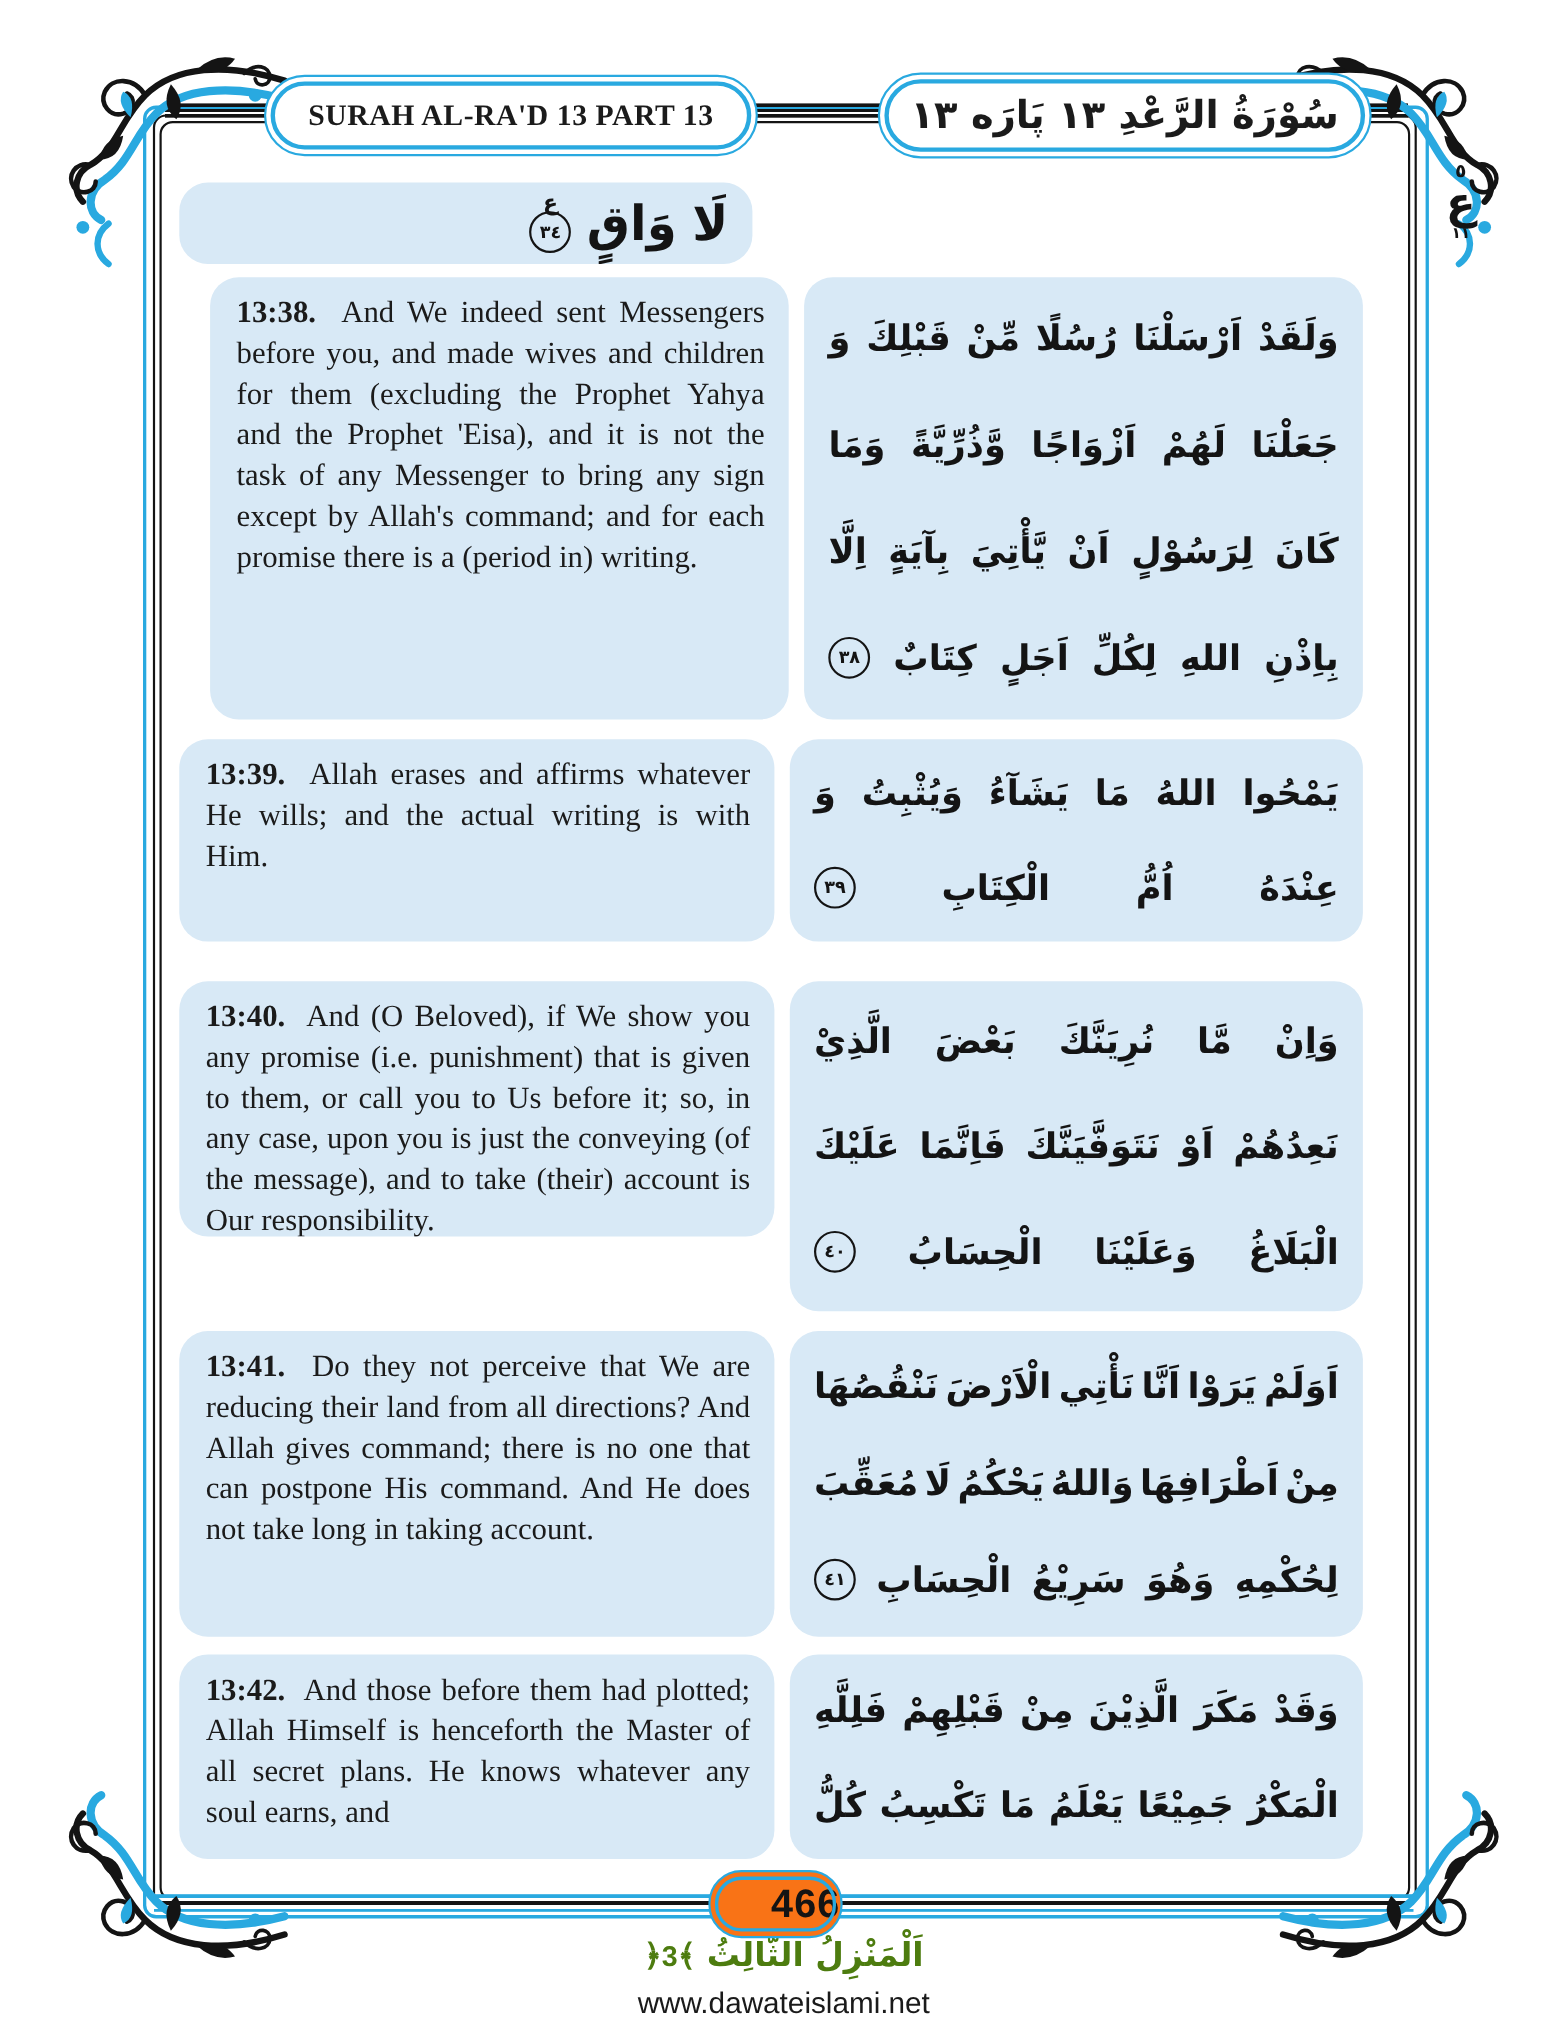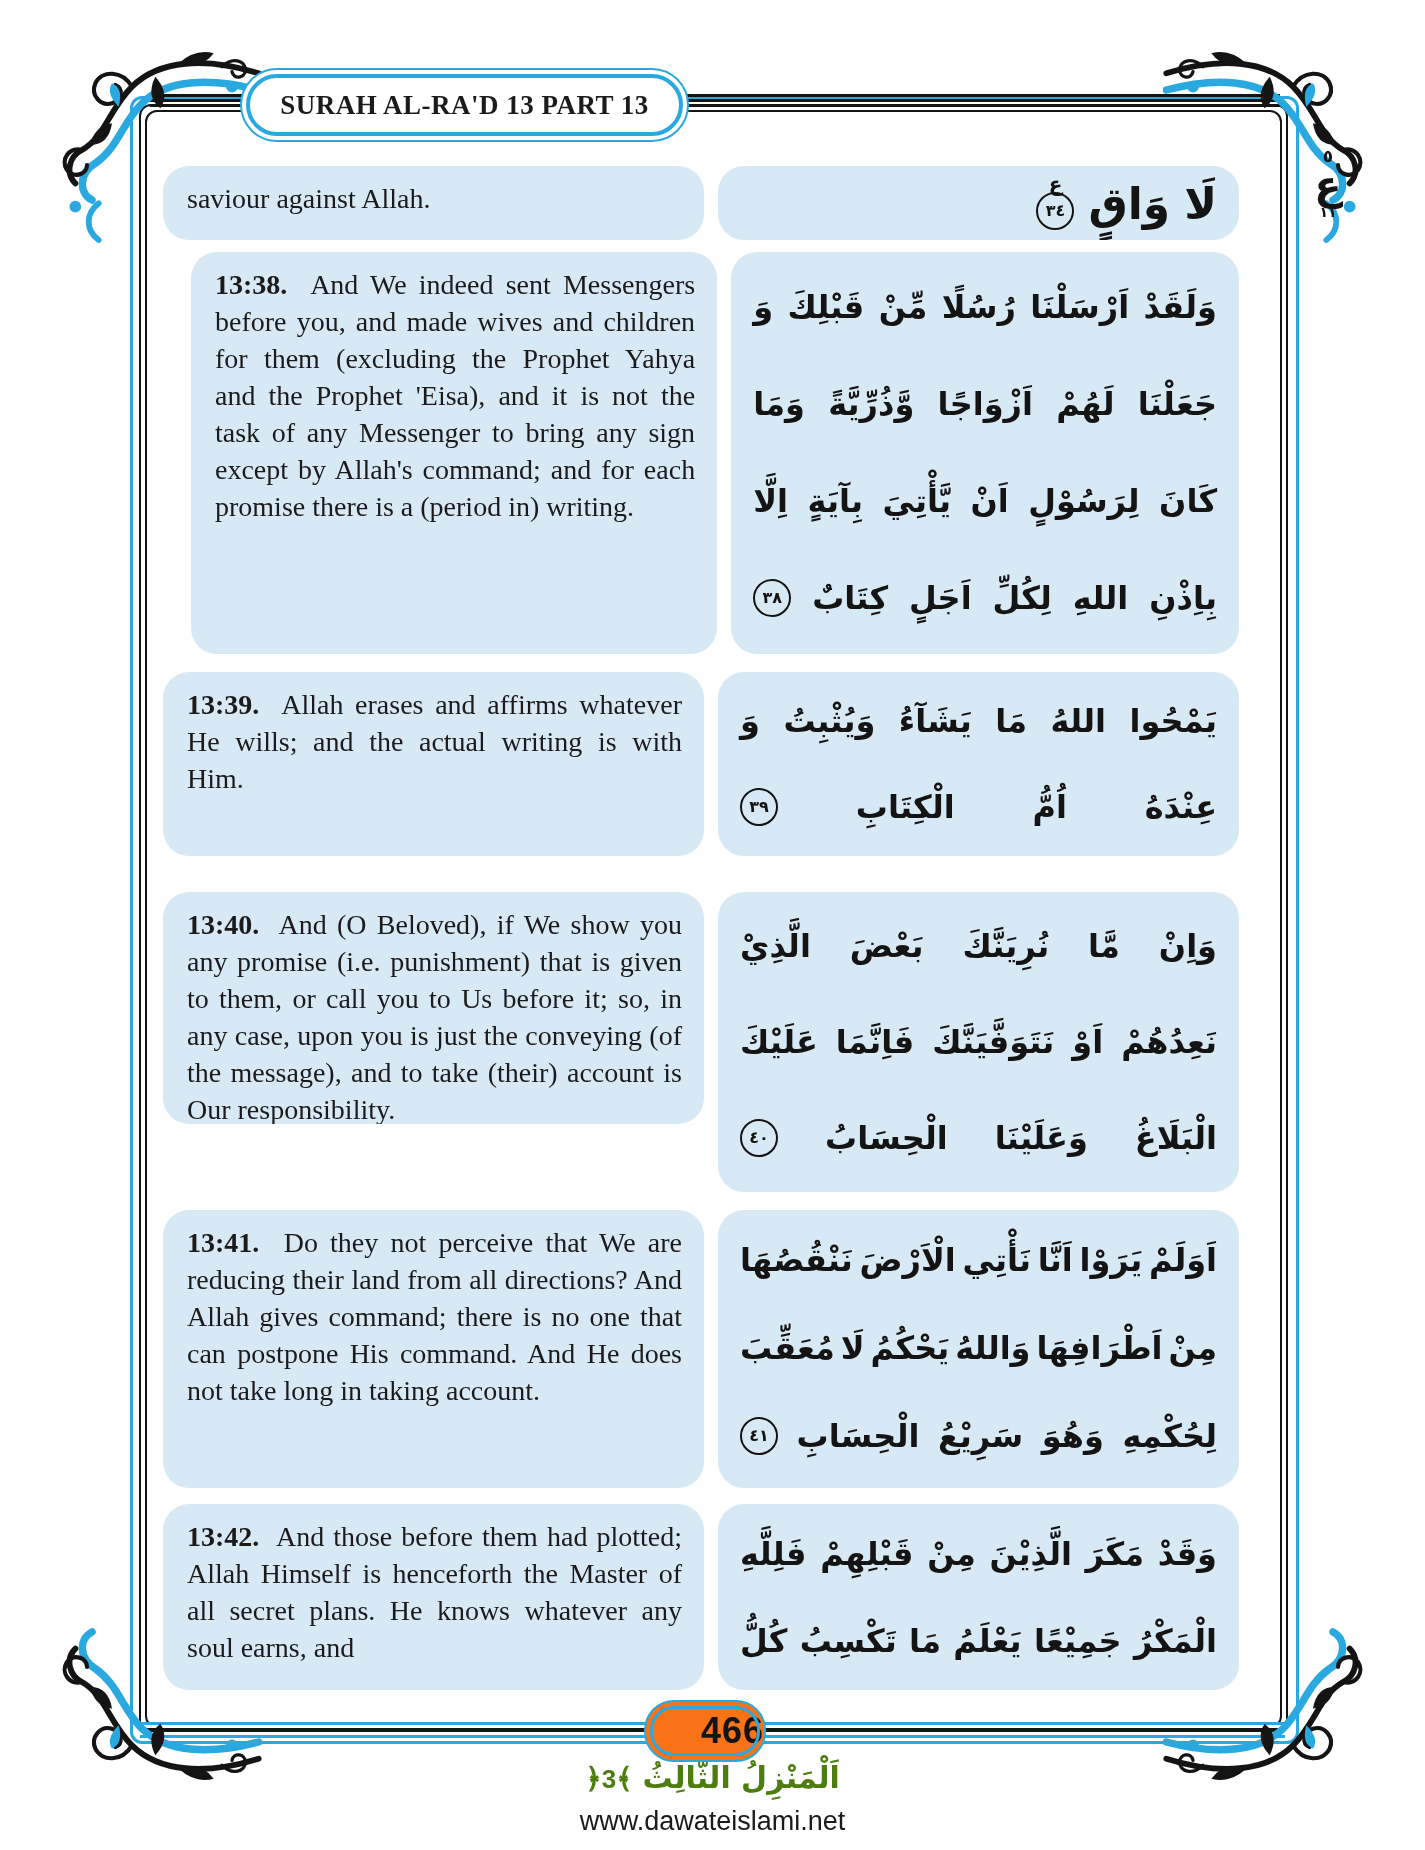--- a/index.html
+++ b/index.html
@@ -139,32 +139,32 @@
     <path d="M70,8 q10,-9 21,-6 q-7,10 -21,6 Z" fill="#141414"></path>
     <path d="M56,16 q9,10 3,19 q-9,-7 -3,-19 Z" fill="#141414"></path>
     <path d="M30,44 q-11,2 -13,13 q11,0 13,-13 Z" fill="#141414"></path>
     <path d="M34,34 q-8,-8 -4,-14 q7,3 4,14 Z" fill="#29a9e0"></path>
     <circle cx="102" cy="22" r="3.5" fill="#29a9e0"></circle>
   </svg>
 
   <div class="banner banner-left">
     <span class="btxt">SURAH AL-RA'D 13 PART 13</span>
   </div>
+  <div class="banner banner-right">
+    <span class="btxt">سُوْرَةُ الرَّعْدِ ١٣ پَارَه ١٣</span>
+  </div>
 
   <div class="side-marker">
     <span class="sm-top">٥</span>
     <span class="sm-ain">ع</span>
     <span class="sm-bot">١١</span>
   </div>
 
   <div class="rows" id="rows">
       <div class="row" style="height: 74px; margin-bottom: 12px;">
-        <div class="ebox" style="height: 74px;">
-          <p class="etext"><span>saviour against Allah.</span></p>
-        </div>
         <div class="abox" style="height: 74px;">
           <div class="aline end" style="height: 62px; font-size: 44px;">
             <span>لَا</span>
             <span>وَاقٍ</span>
             <span class="vstack">
               <span class="ruku">ع</span>
               <span class="vcircle">٣٤</span>
             </span>
           </div>
         </div>

